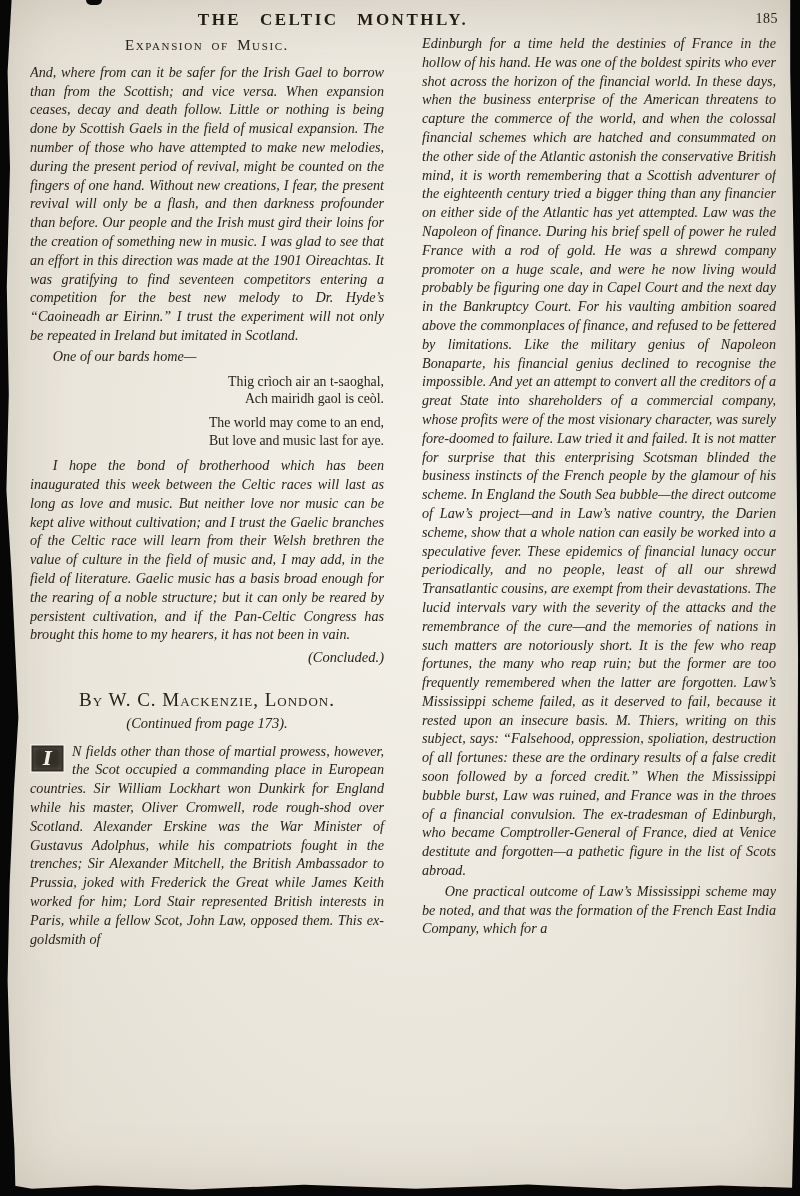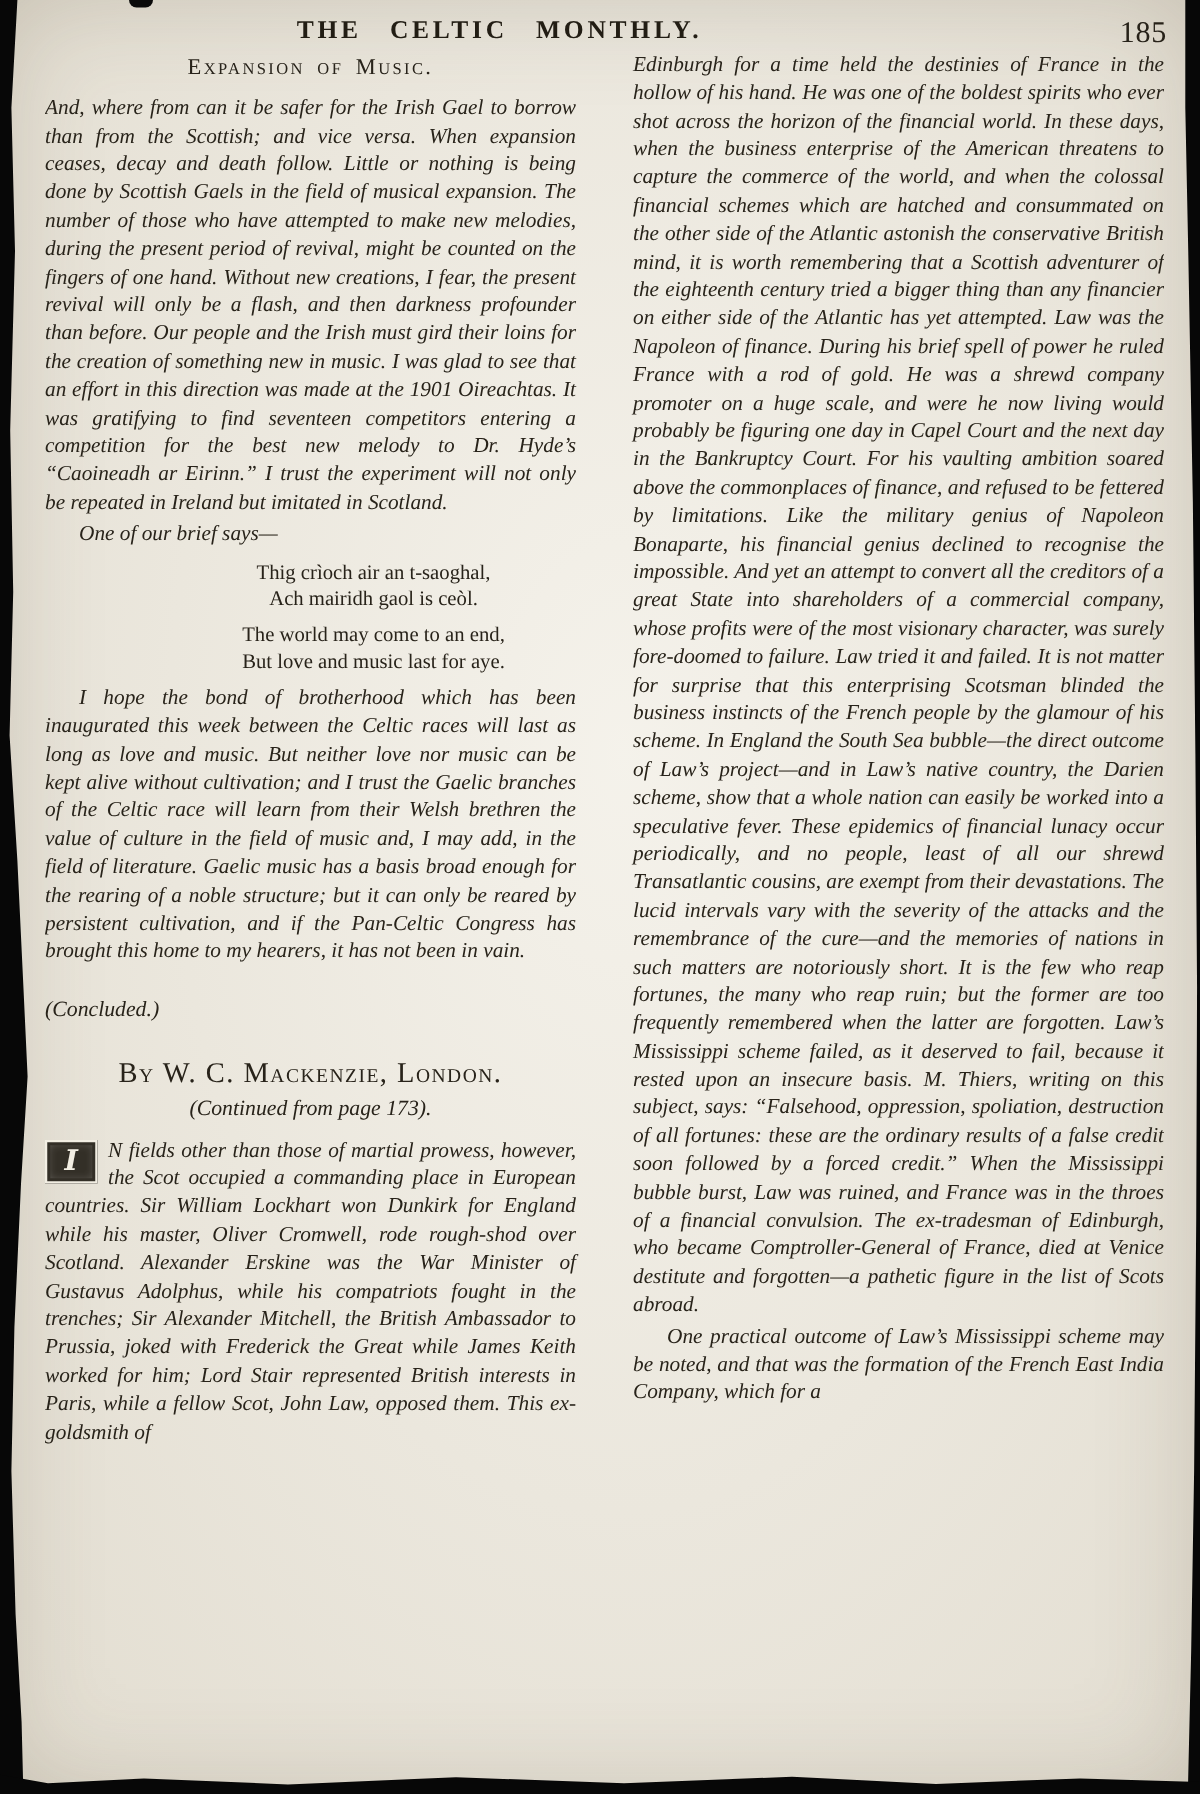--- a/index.html
+++ b/index.html
@@ -39,21 +39,21 @@
     background: #0a0a0a; border-radius: 0 0 6px 6px; z-index: 6;
   }
 
   
   .header { position: absolute; top: 8px; left: 0; right: 0; height: 26px; z-index: 2; }
   .journal-title {
     position: absolute; left: 333px; top: 2px; transform: translateX(-50%);
     font-weight: bold; font-size: 17px; letter-spacing: 2.5px; word-spacing: 12px;
     white-space: nowrap; color: #221d14;
   }
-  .page-number { position: absolute; right: 22px; top: 3px; font-size: 20px; letter-spacing: 0.5px; }
+  .page-number { position: absolute; right: 22px; top: 3px; font-size: 14px; letter-spacing: 0.5px; }
 
   
   .columns {
     position: absolute; top: 34px; left: 30px; right: 24px; bottom: 6px;
     display: flex; gap: 38px; overflow: hidden; z-index: 1;
   }
   .col {
     flex: 1 1 0;
     font-size: 14.2px; line-height: 18.8px;
     text-align: justify;
@@ -65,26 +65,26 @@
 
   .article-heading {
     margin: 2px 0 8px 0;
     font-size: 15px; font-weight: normal;
     font-variant: small-caps;
     letter-spacing: 1.6px; word-spacing: 3px;
     text-align: center; text-indent: 0;
   }
   .verse {
     margin: 7px 0 7px 84px;
-    text-align: center;
+    text-align: right;
     font-size: 13.8px; line-height: 17.4px;
   }
   .concluded {
-    margin: 20px 0 24px 0;
-    text-align: left; font-style: italic; text-indent: 0;
+    margin: 4px 0 24px 0;
+    text-align: right; font-style: italic; text-indent: 0;
     font-size: 14.5px;
   }
   .scot-heading {
     margin: 0 0 10px 0;
     font-family: "Liberation Sans", "DejaVu Sans", sans-serif;
     font-weight: bold; font-size: 14.5px;
     letter-spacing: 2px; word-spacing: 5px;
     text-align: center; text-indent: 0;
   }
   .byline {
@@ -123,21 +123,21 @@
     <div class="page-number">185</div>
   </div>
 
   <div class="columns">
 
     <div class="col">
       <h2 class="article-heading">Expansion of Music.</h2>
 
       <p class="body-par no-indent">And, where from can it be safer for the Irish Gael to borrow than from the Scottish; and vice versa. When expansion ceases, decay and death follow. Little or nothing is being done by Scottish Gaels in the field of musical expansion. The number of those who have attempted to make new melodies, during the present period of revival, might be counted on the fingers of one hand. Without new creations, I fear, the present revival will only be a flash, and then darkness profounder than before. Our people and the Irish must gird their loins for the creation of something new in music. I was glad to see that an effort in this direction was made at the 1901 Oireachtas. It was gratifying to find seventeen competitors entering a competition for the best new melody to Dr. Hyde’s “Caoineadh ar Eirinn.” I trust the experiment will not only be repeated in Ireland but imitated in Scotland.</p>
 
-      <p class="body-par indent">One of our brief says—</p>
+      <p class="body-par indent">One of our bards home—</p>
 
       <div class="verse">
         <div>Thig crìoch air an t-saoghal,</div>
         <div>Ach mairidh gaol is ceòl.</div>
       </div>
 
       <div class="verse">
         <div>The world may come to an end,</div>
         <div>But love and music last for aye.</div>
       </div>

